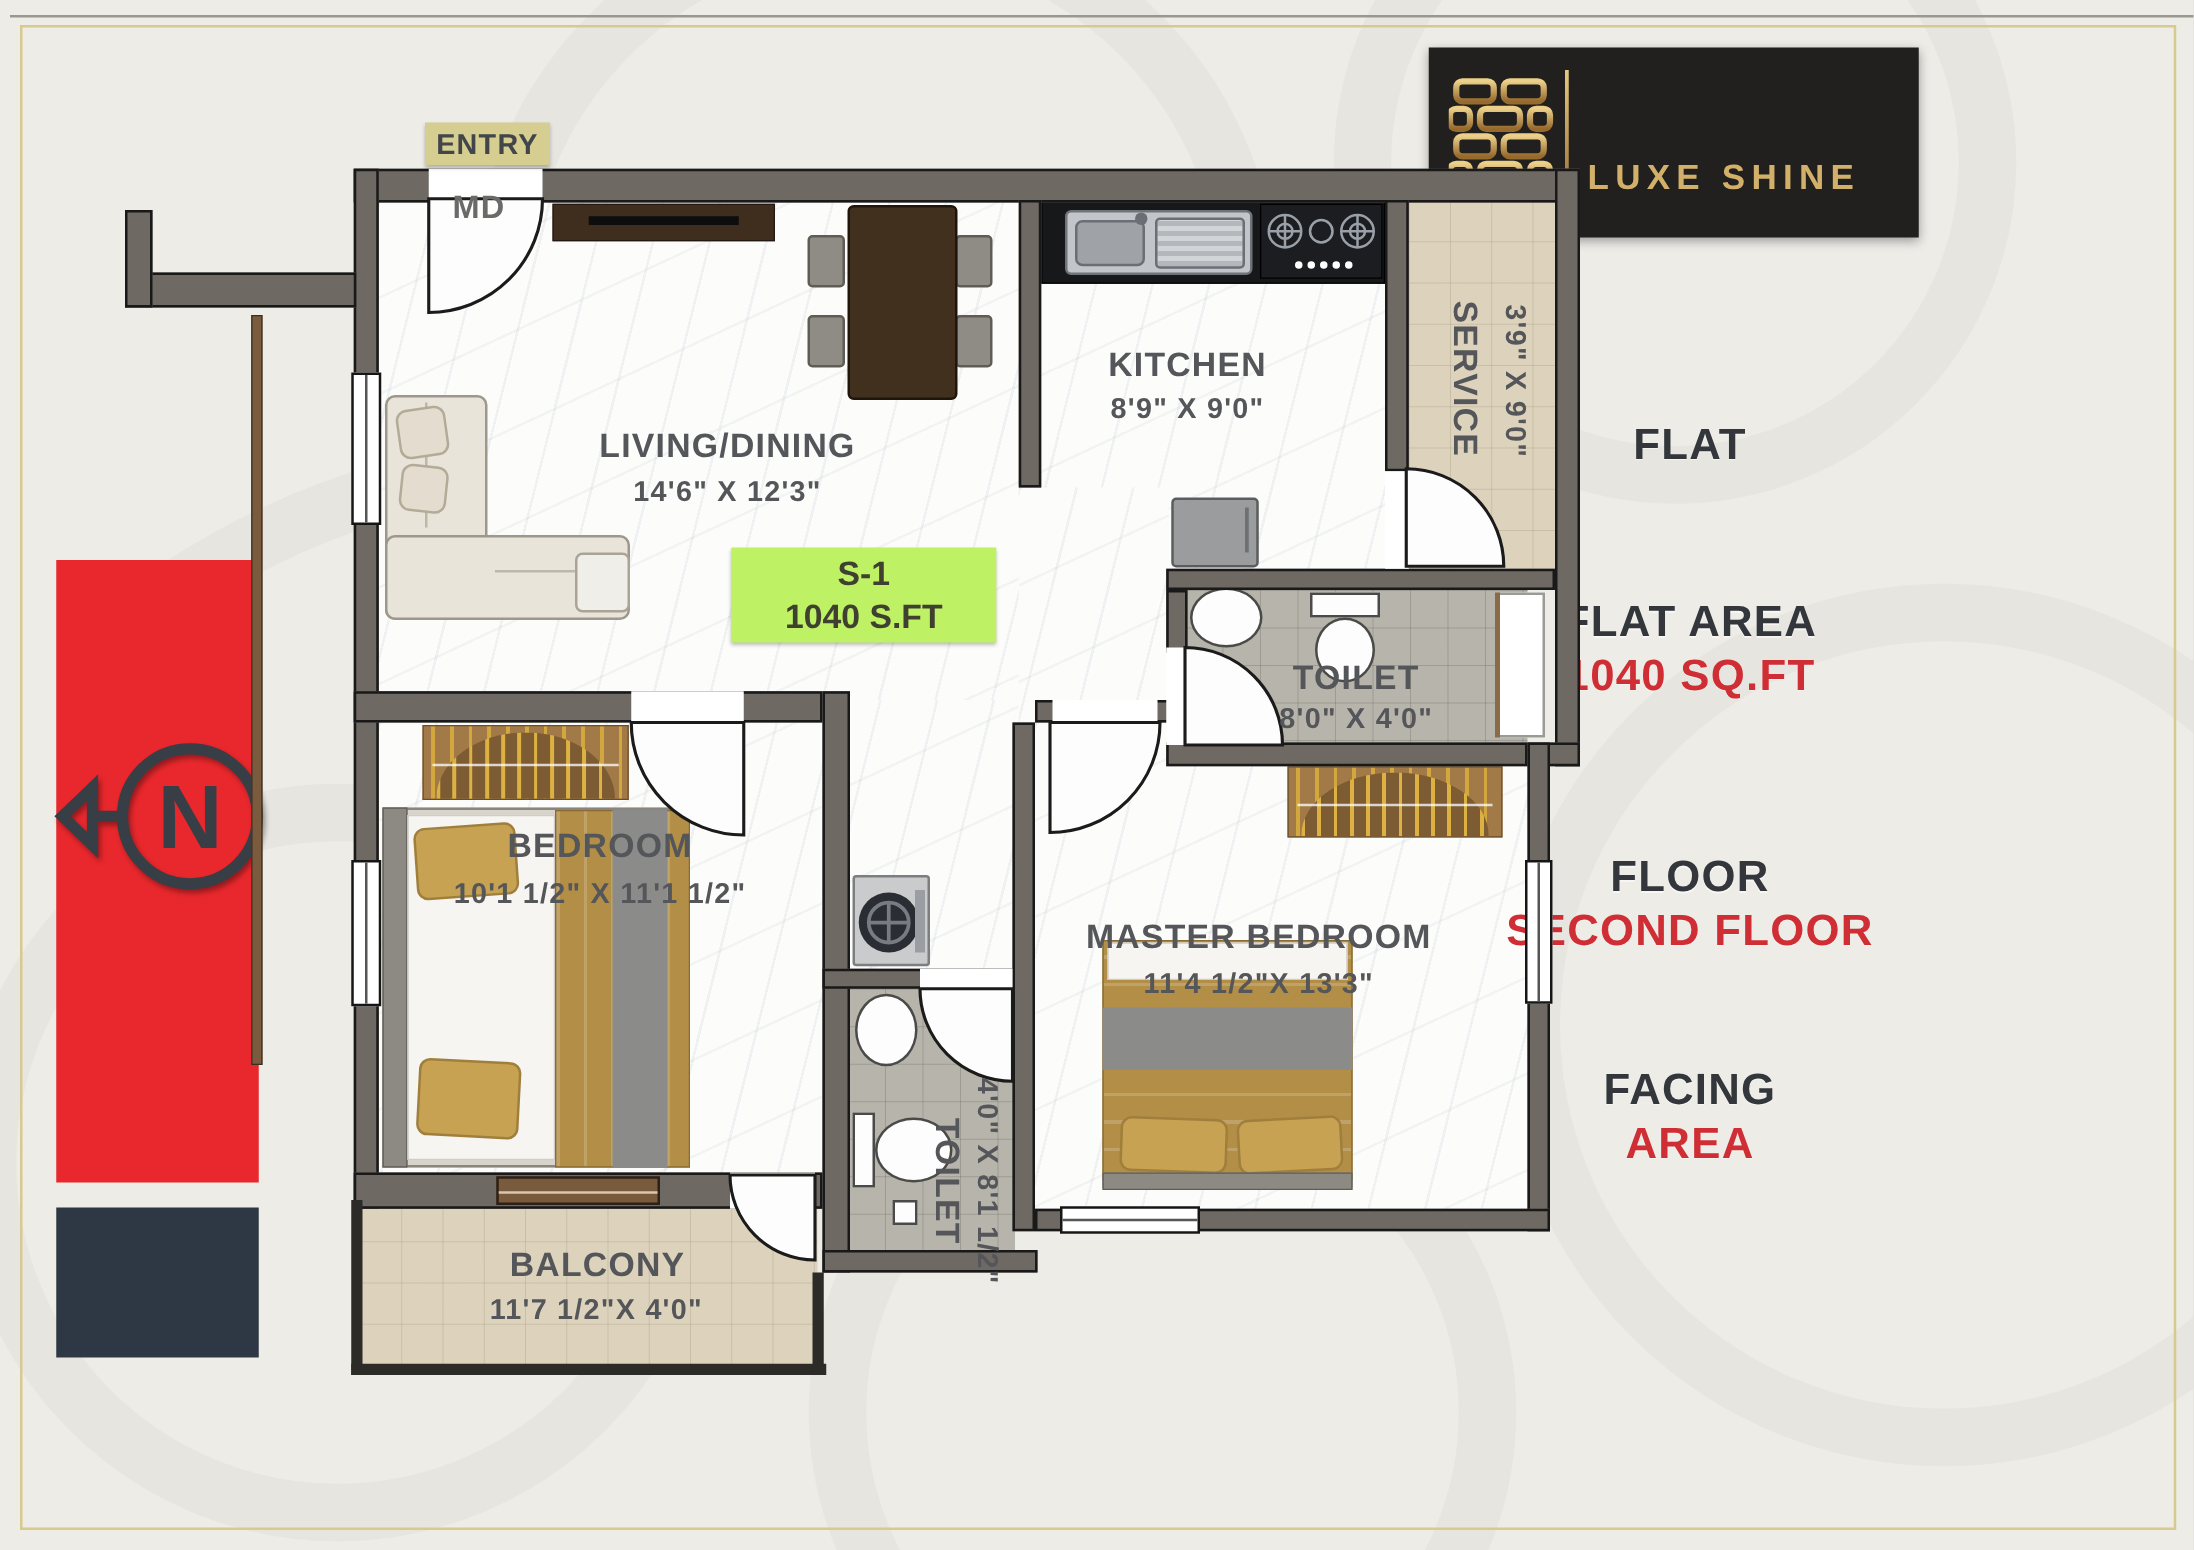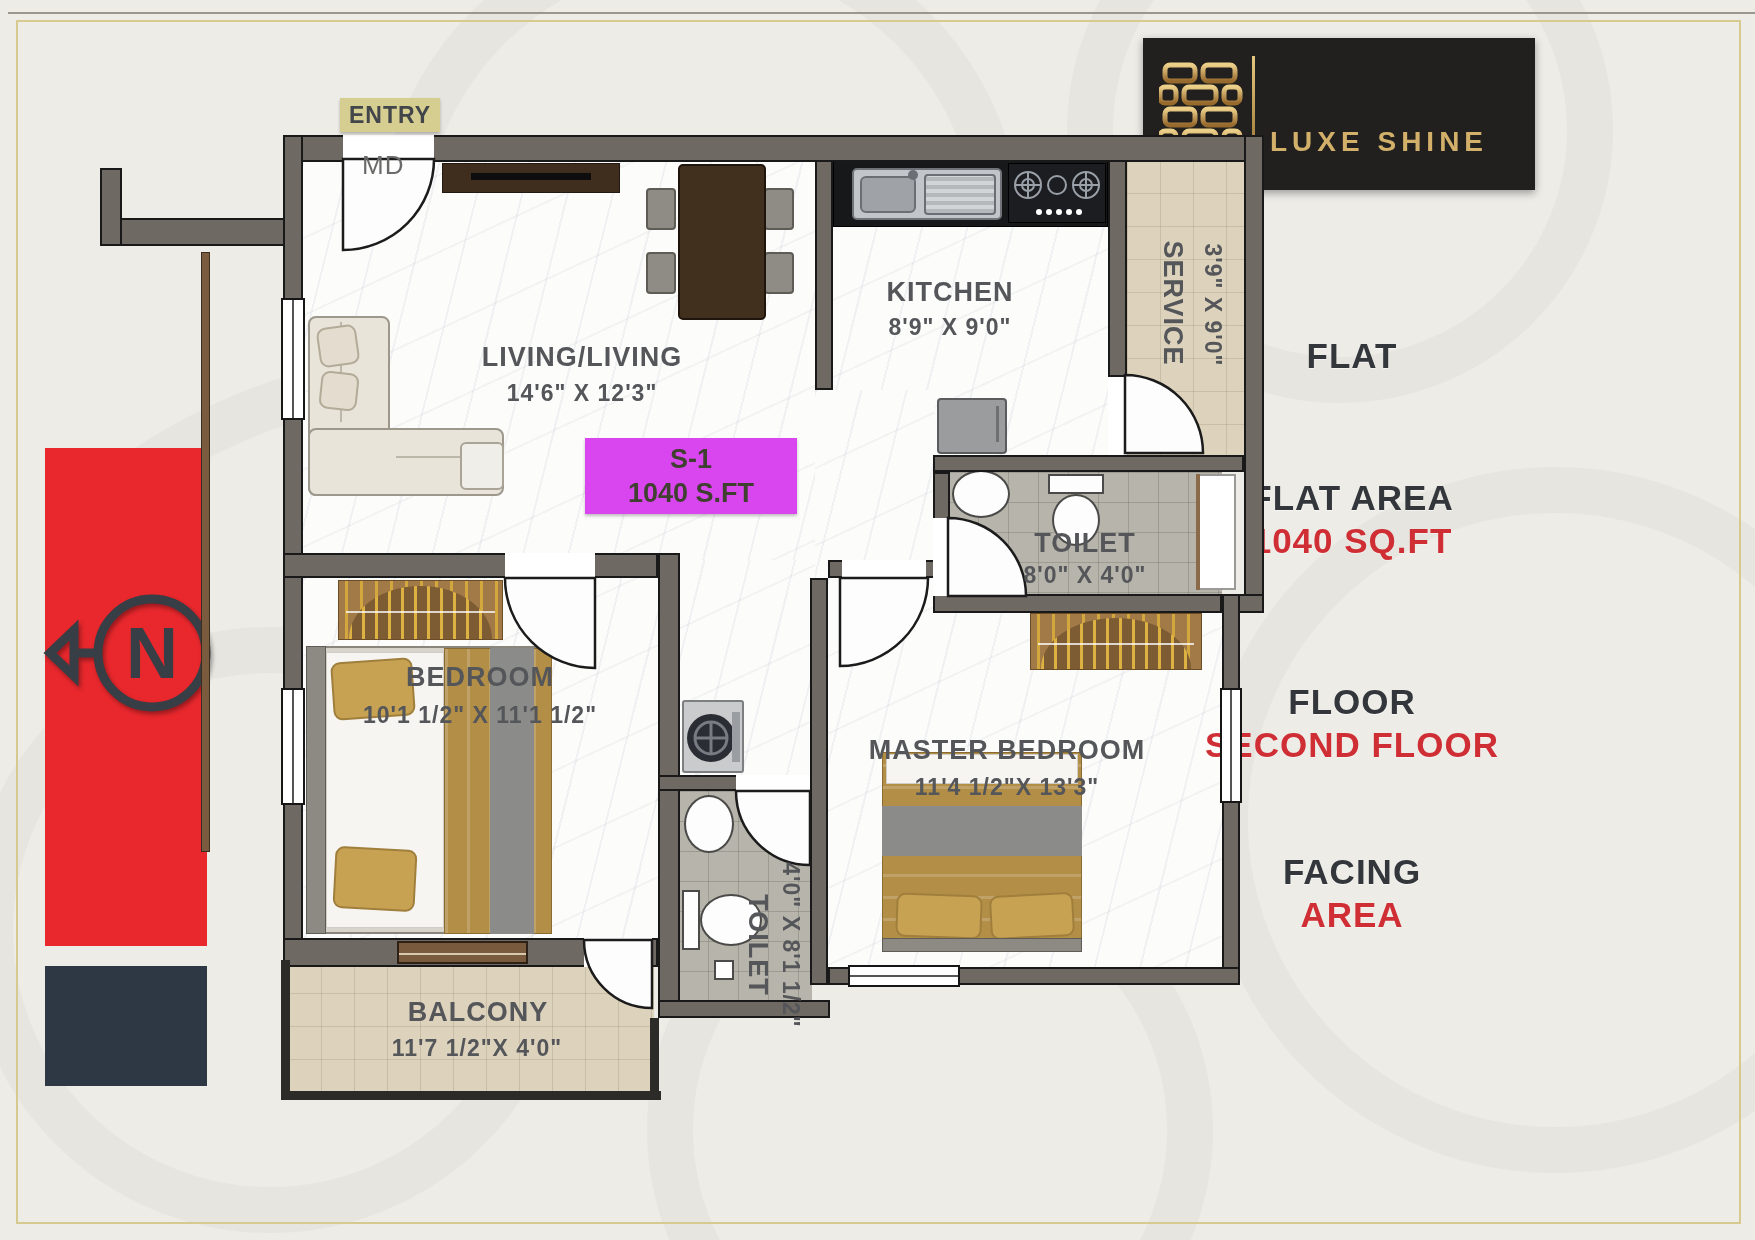--- a/index.html
+++ b/index.html
@@ -33,26 +33,26 @@
   .win-h i{top:50%;left:0;height:2px;width:100%;margin-top:-1px;}
   .slider{position:absolute;background:#7a5a3c;border:2px solid #2c2017;box-sizing:border-box;z-index:32;}
   .slider i{position:absolute;left:0;top:50%;width:100%;height:2px;background:#d8c8b0;}
   .doors{position:absolute;left:0;top:0;z-index:34;}
   
   .rlabel{position:absolute;transform:translate(-50%,-50%);font-weight:bold;color:#54565a;
           white-space:nowrap;z-index:40;letter-spacing:1px;}
   .rname{font-size:27px;}
   .rdims{font-size:23px;}
   .rot90{transform:translate(-50%,-50%) rotate(90deg);}
-  .badge{position:absolute;background:#d946ef;z-index:40;display:flex;flex-direction:column;
+  .badge{position:absolute;background:#bef264;z-index:40;display:flex;flex-direction:column;
          align-items:center;justify-content:center;font-weight:bold;color:#3f4030;
          box-shadow:0 2px 3px rgba(0,0,0,.25);}
   .entry-badge{left:340px;top:98px;width:100px;height:34px;font-size:23px;letter-spacing:1px;color:#42464a;background:#d6cd90;}
   .unit-badge{left:585px;top:438px;width:212px;height:76px;font-size:27px;line-height:34px;}
-  .md{position:absolute;left:362px;top:150px;font-size:26px;color:#6a6a68;font-weight:normal;z-index:40;letter-spacing:1px;}
+  .md{position:absolute;left:362px;top:150px;font-size:26px;color:#6a6a68;font-weight:bold;z-index:40;letter-spacing:1px;}
   
   .furn{position:absolute;z-index:20;box-sizing:border-box;}
   .wardrobe{background:repeating-linear-gradient(90deg, rgba(216,172,61,.0) 0 6px, rgba(216,172,61,.9) 6px 9px, rgba(216,172,61,.0) 9px 15px),#a27a48;border:1px solid #6b4e28;}
   .wardrobe .arch{position:absolute;left:6%;bottom:0;width:88%;height:92%;background:
      repeating-linear-gradient(90deg, rgba(226,182,66,.95) 0 3px, rgba(125,92,51,0) 3px 13px),#7d5c33;
      border-radius:50% 50% 0 0 / 100% 100% 0 0;}
   .wardrobe .rail{position:absolute;left:4%;top:52%;width:92%;height:2px;background:rgba(255,255,255,.75);}
   .bedbase{background:#d8d4cc;border:2px solid #8a867e;}
   .headboard{background:#8d8a84;border:1px solid #5f5c55;}
   .mattress{background:#f6f5f2;border:1px solid #d0cdc6;}
@@ -320,21 +320,21 @@
     </g>
   </svg>
 
   <div class="badge entry-badge">ENTRY</div>
   <div class="md">MD</div>
   <div class="badge unit-badge">
     <span>S-1</span>
     <span>1040 S.FT</span>
   </div>
 
-  <div class="rlabel rname" style="left:582px;top:357px;">LIVING/LIVING</div>
+  <div class="rlabel rname" style="left:582px;top:357px;">LIVING/DINING</div>
   <div class="rlabel rdims" style="left:582px;top:393px;">14'6" X 12'3"</div>
   <div class="rlabel rname" style="left:950px;top:292px;">KITCHEN</div>
   <div class="rlabel rdims" style="left:950px;top:327px;">8'9" X 9'0"</div>
   <div class="rlabel rname rot90" style="left:1172px;top:303px;">SERVICE</div>
   <div class="rlabel rdims rot90" style="left:1212px;top:305px;">3'9" X 9'0"</div>
   <div class="rlabel rname" style="left:1085px;top:543px;">TOILET</div>
   <div class="rlabel rdims" style="left:1085px;top:575px;">8'0" X 4'0"</div>
   <div class="rlabel rname" style="left:480px;top:677px;">BEDROOM</div>
   <div class="rlabel rdims" style="left:480px;top:715px;">10'1 1/2" X 11'1 1/2"</div>
   <div class="rlabel rname" style="left:1007px;top:750px;">MASTER BEDROOM</div>

